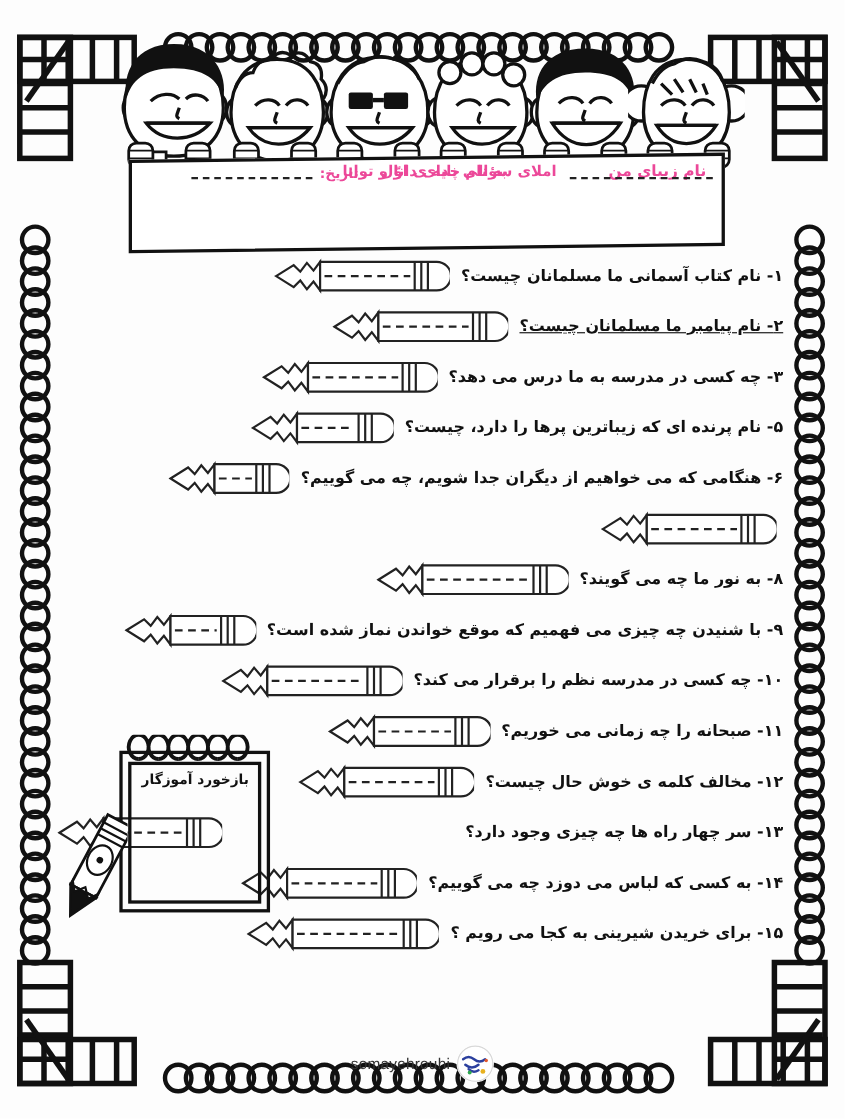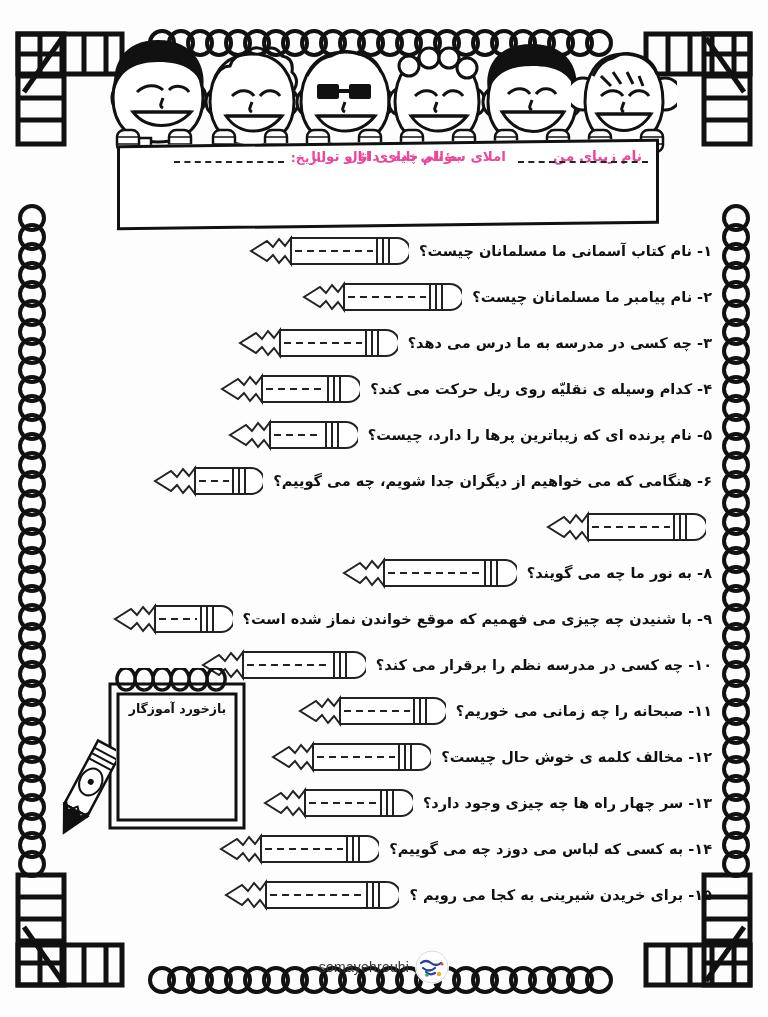--- a/index.html
+++ b/index.html
@@ -438,21 +438,21 @@
           <path d="M42 4 H148 a12 12 0 0 1 0 26 H42 Z"></path>
           </g>
             <g stroke="#222" stroke-width="2" fill="none">
           <path d="M128 4 V30 M134 4 V30 M140 4 V30"></path>
           <path d="M46 17 H124" stroke-dasharray="7 5"></path>
             </g>
           </svg>
       </span>
     </div>
 
-    <div class="qrow" style="padding-right:0px;">
+    <div class="qrow" style="padding-right:0px;text-decoration:underline;">
       <span class="qtext">۲- نام پیامبر ما مسلمانان چیست؟</span>
       <span class="pencil">
         <svg width="160" height="34" viewBox="0 0 160 34">
             <g fill="#fff" stroke="#222" stroke-width="2">
           <path d="M2 17 L18 7 L24 13 L30 5 L36 12 L42 4 L42 30 L36 22 L30 29 L24 21 L18 27 Z"></path>
           <path d="M42 4 H148 a12 12 0 0 1 0 26 H42 Z"></path>
           </g>
             <g stroke="#222" stroke-width="2" fill="none">
           <path d="M128 4 V30 M134 4 V30 M140 4 V30"></path>
           <path d="M46 17 H124" stroke-dasharray="7 5"></path>
@@ -470,35 +470,20 @@
           <path d="M42 4 H148 a12 12 0 0 1 0 26 H42 Z"></path>
           </g>
             <g stroke="#222" stroke-width="2" fill="none">
           <path d="M128 4 V30 M134 4 V30 M140 4 V30"></path>
           <path d="M46 17 H124" stroke-dasharray="7 5"></path>
             </g>
           </svg>
       </span>
     </div>
 
-    <div class="qrow" style="padding-right:0px;">
-      <span class="qtext">۴- کدام وسیله ی نقلیّه روی ریل حرکت می کند؟</span>
-      <span class="pencil">
-        <svg width="140" height="34" viewBox="0 0 140 34">
-            <g fill="#fff" stroke="#222" stroke-width="2">
-          <path d="M2 17 L18 7 L24 13 L30 5 L36 12 L42 4 L42 30 L36 22 L30 29 L24 21 L18 27 Z"></path>
-          <path d="M42 4 H128 a12 12 0 0 1 0 26 H42 Z"></path>
-          </g>
-            <g stroke="#222" stroke-width="2" fill="none">
-          <path d="M108 4 V30 M114 4 V30 M120 4 V30"></path>
-          <path d="M46 17 H104" stroke-dasharray="7 5"></path>
-            </g>
-          </svg>
-      </span>
-    </div>
 
     <div class="qrow" style="padding-right:0px;">
       <span class="qtext">۵- نام پرنده ای که زیباترین پرها را دارد، چیست؟</span>
       <span class="pencil">
         <svg width="130" height="34" viewBox="0 0 130 34">
             <g fill="#fff" stroke="#222" stroke-width="2">
           <path d="M2 17 L18 7 L24 13 L30 5 L36 12 L42 4 L42 30 L36 22 L30 29 L24 21 L18 27 Z"></path>
           <path d="M42 4 H118 a12 12 0 0 1 0 26 H42 Z"></path>
           </g>
             <g stroke="#222" stroke-width="2" fill="none">
@@ -613,21 +598,21 @@
           <path d="M42 4 H148 a12 12 0 0 1 0 26 H42 Z"></path>
           </g>
             <g stroke="#222" stroke-width="2" fill="none">
           <path d="M128 4 V30 M134 4 V30 M140 4 V30"></path>
           <path d="M46 17 H124" stroke-dasharray="7 5"></path>
             </g>
           </svg>
       </span>
     </div>
 
-    <div class="qrow" style="padding-right:0px;">
+    <div class="qrow" style="padding-right:0px;justify-content:space-between;">
       <span class="qtext">۱۳- سر چهار راه ها چه چیزی وجود دارد؟</span>
       <span class="pencil">
         <svg width="150" height="34" viewBox="0 0 150 34">
             <g fill="#fff" stroke="#222" stroke-width="2">
           <path d="M2 17 L18 7 L24 13 L30 5 L36 12 L42 4 L42 30 L36 22 L30 29 L24 21 L18 27 Z"></path>
           <path d="M42 4 H138 a12 12 0 0 1 0 26 H42 Z"></path>
           </g>
             <g stroke="#222" stroke-width="2" fill="none">
           <path d="M118 4 V30 M124 4 V30 M130 4 V30"></path>
           <path d="M46 17 H114" stroke-dasharray="7 5"></path>

